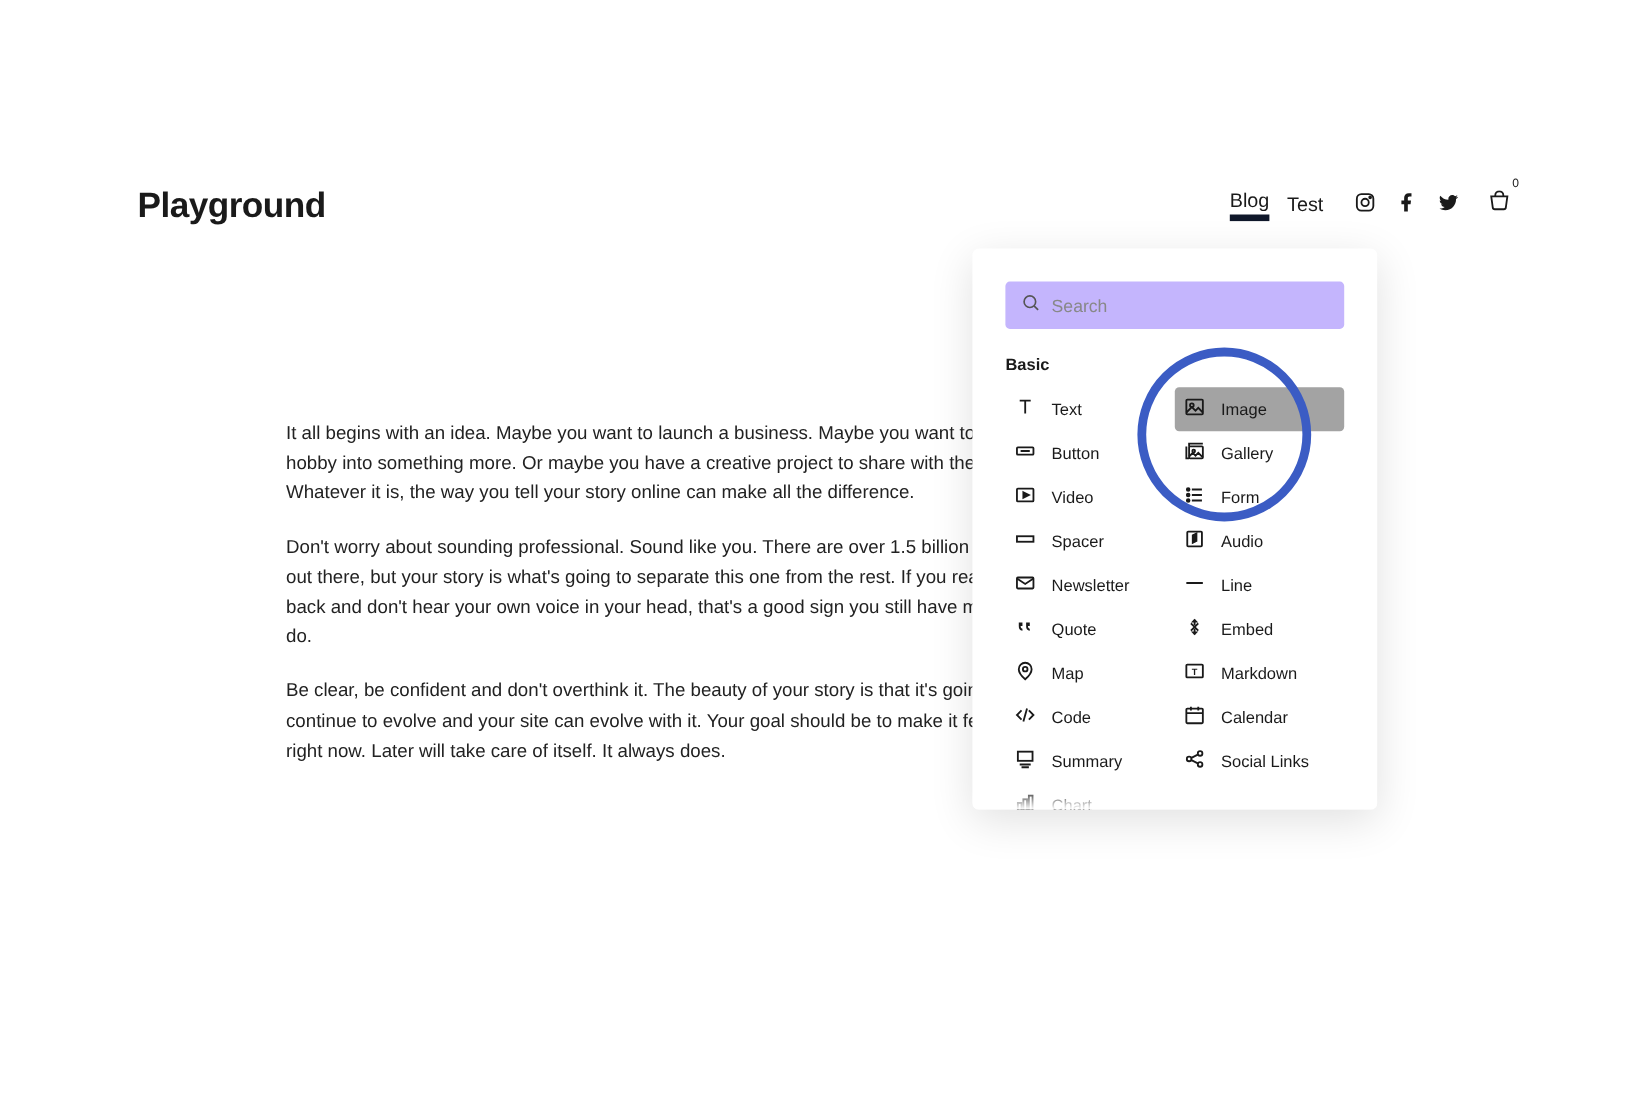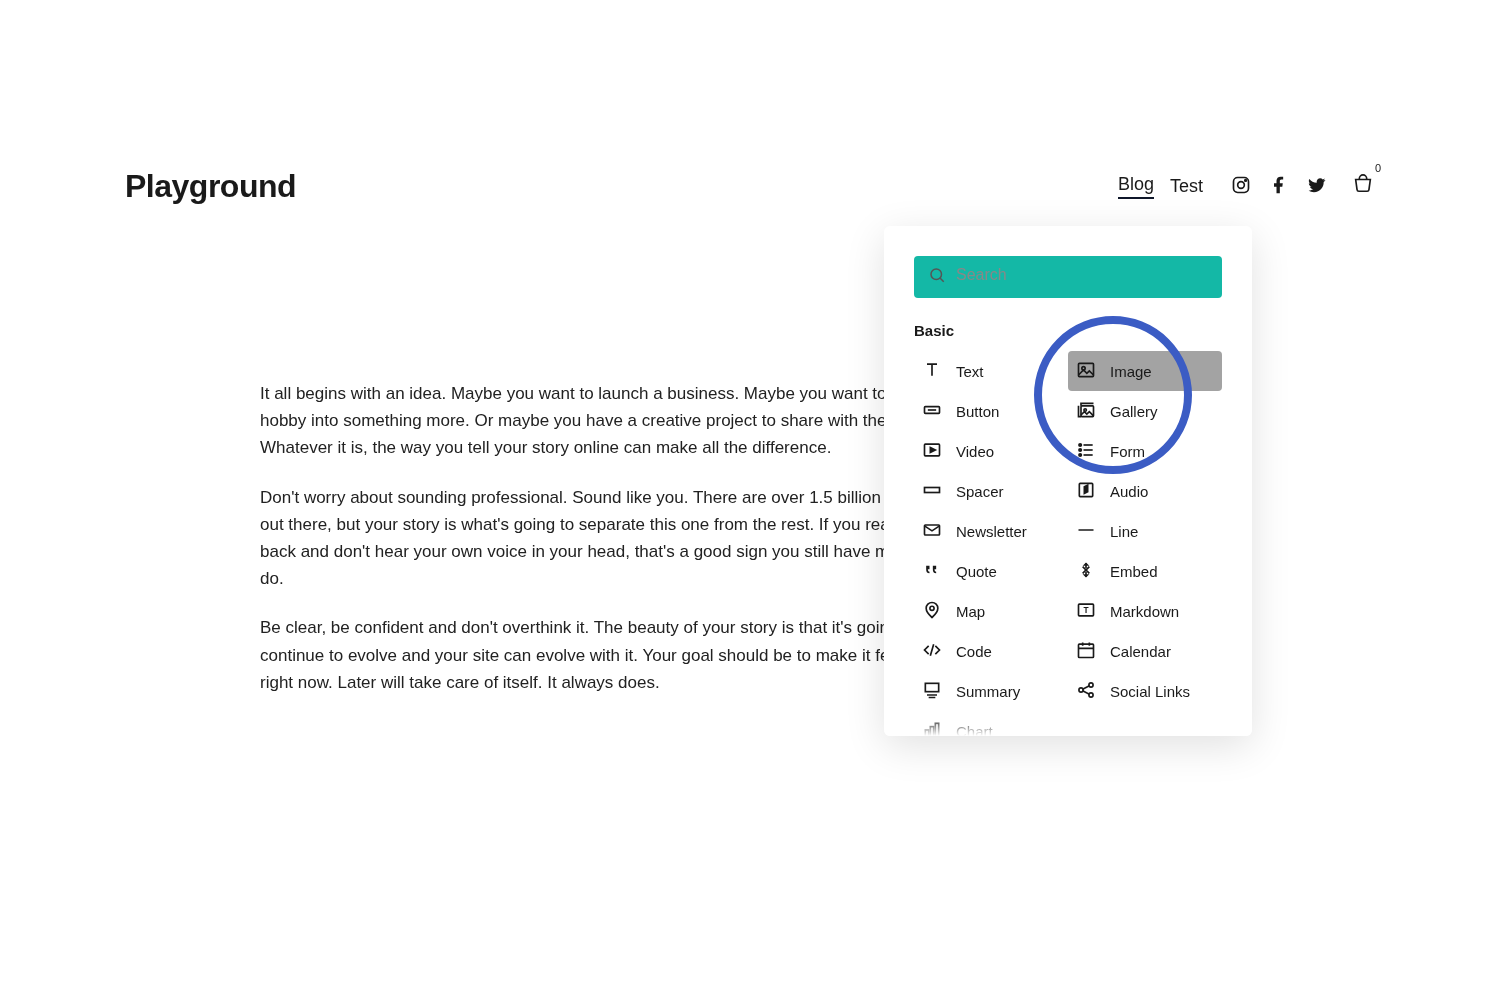--- a/index.html
+++ b/index.html
@@ -4,36 +4,36 @@
 <style>
   * { box-sizing: border-box; margin: 0; padding: 0; }
   html, body { width: 1500px; height: 1000px; background: #fff; font-family: -apple-system, BlinkMacSystemFont, "Segoe UI", Helvetica, Arial, sans-serif; color: #1a1a1a; }
   .page { position: relative; width: 1500px; height: 880px; }
 
   
   .header { position: absolute; top: 168px; left: 125px; right: 125px; display: flex; align-items: center; justify-content: space-between; }
   .brand { font-size: 32px; font-weight: 700; letter-spacing: -0.5px; }
   .nav { display: flex; align-items: center; gap: 16px; }
   .nav a { text-decoration: none; color: #1a1a1a; font-size: 18px; }
-  .nav a.active { border-bottom: 2px solid #0f172a; padding-bottom: 2px; }
+  .nav a.active { border-bottom: 6px solid #0f172a; padding-bottom: 2px; }
   .social { display: flex; align-items: center; gap: 18px; margin-left: 12px; }
   .social svg { width: 20px; height: 20px; }
   .cart { position: relative; margin-left: 6px; }
   .cart svg { width: 24px; height: 22px; }
   .cart .badge { position: absolute; top: -12px; right: -6px; font-size: 11px; }
 
   
   .content { position: absolute; top: 300px; left: 260px; width: 720px; }
   .title { font-size: 56px; font-weight: 700; letter-spacing: -1px; line-height: 1.1; }
   .body { margin-top: 80px; font-size: 17px; line-height: 1.6; color: #222; }
   .body p { margin-bottom: 22px; }
 
   
   .panel { position: absolute; top: 226px; left: 884px; width: 368px; height: 510px; background: #fff; border-radius: 6px; box-shadow: 0 10px 40px rgba(0,0,0,0.12); padding: 30px 30px 0 30px; overflow: hidden; }
-  .search { display: flex; align-items: flex-start; background: #14b8a6; border-radius: 4px; padding: 10px 14px; gap: 10px; }
+  .search { display: flex; align-items: flex-end; background: #c4b5fd; border-radius: 4px; padding: 10px 14px; gap: 10px; }
   .search svg { width: 18px; height: 18px; flex: 0 0 auto; }
   .search input { border: none; background: transparent; font-size: 16px; outline: none; width: 100%; color: #444; }
   .search input::placeholder { color: #888; }
   .section-label { font-size: 15px; font-weight: 600; margin-top: 24px; margin-bottom: 12px; }
   .grid { display: grid; grid-template-columns: 1fr 1fr; }
   .item { display: flex; align-items: center; gap: 14px; height: 40px; padding: 0 8px; border-radius: 4px; font-size: 15px; cursor: pointer; }
   .item.hover { background: #a3a3a3; }
   .item svg { width: 20px; height: 20px; flex: 0 0 auto; }
   .item-label { }
 

